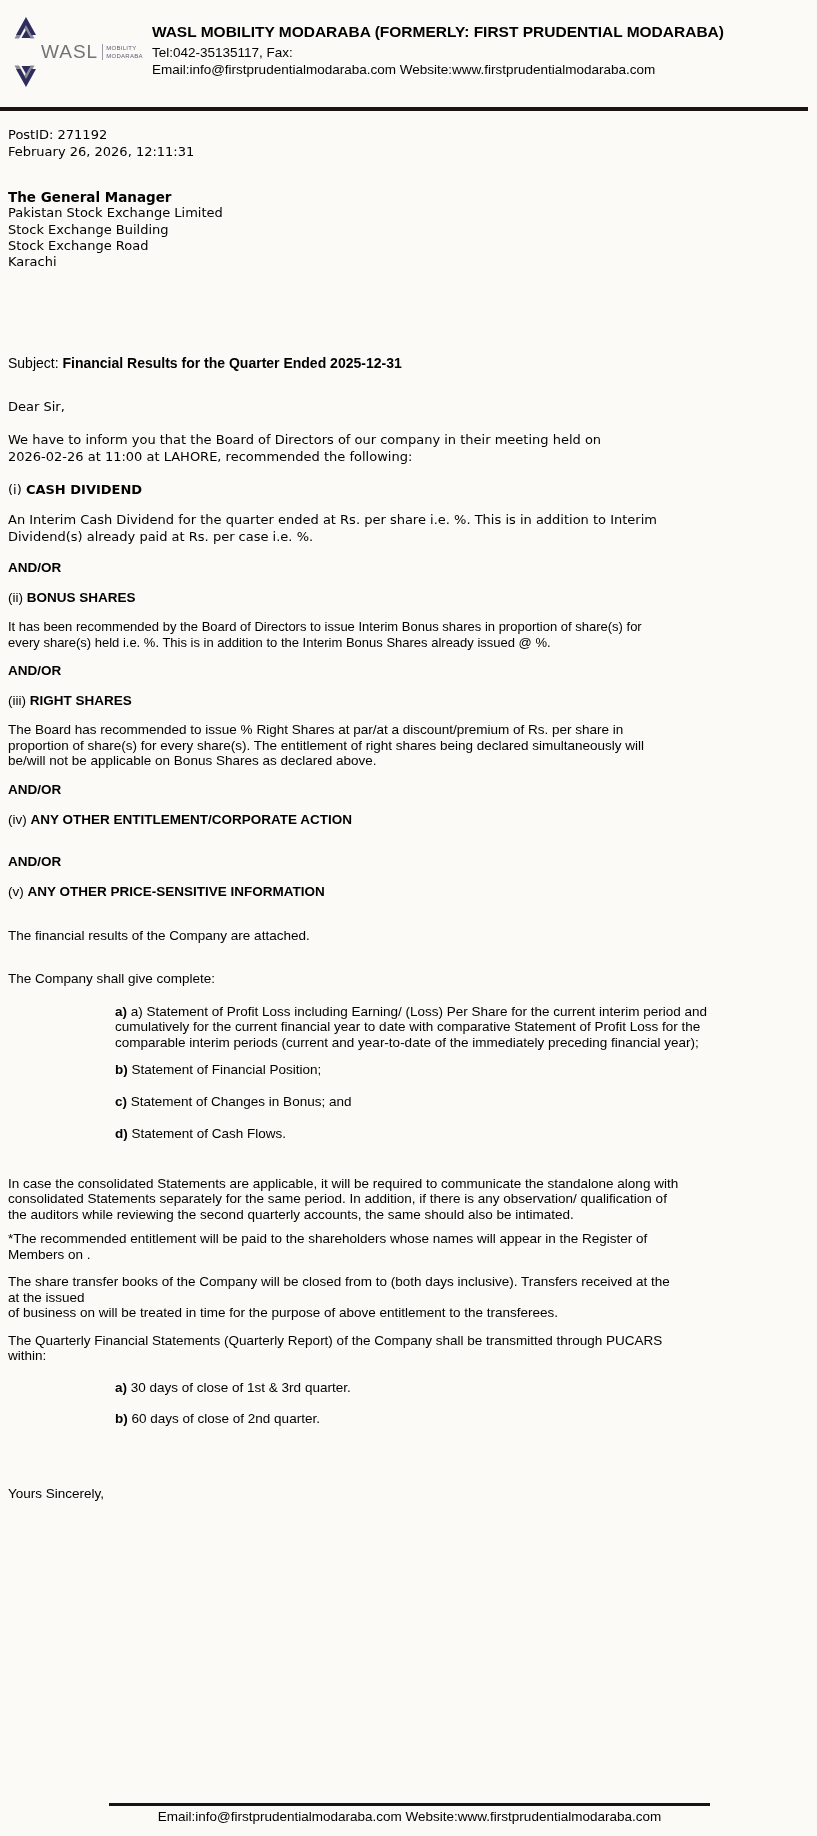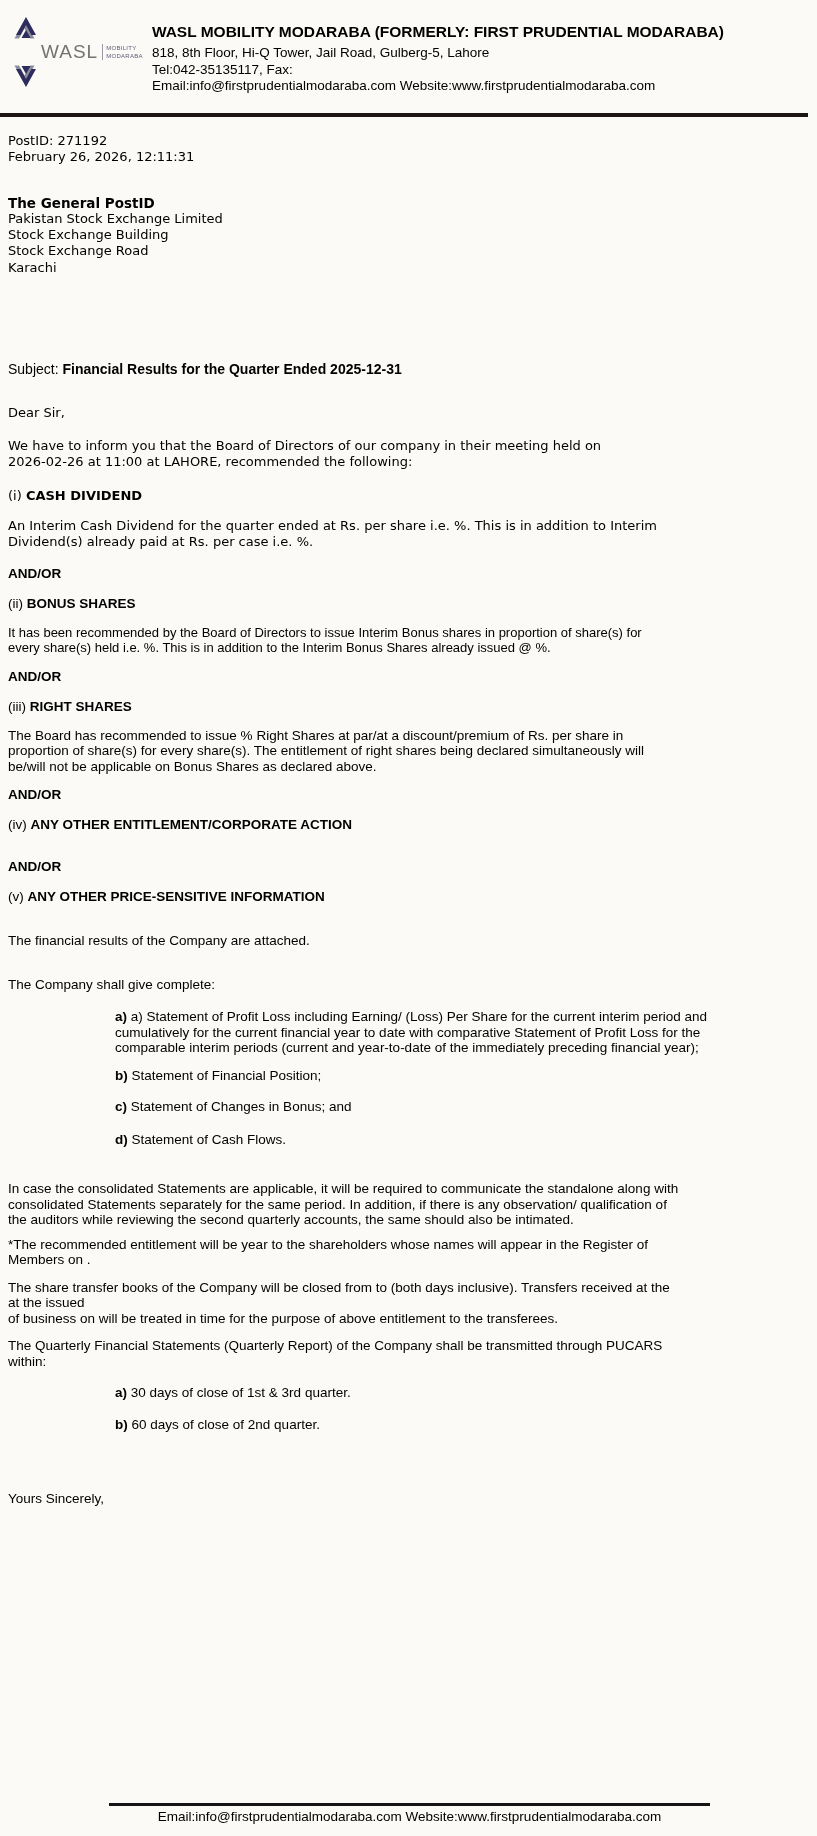--- a/index.html
+++ b/index.html
@@ -80,37 +80,36 @@
           <path d="M28 118 L37 102 L19 102 Z" fill="#2d2c5e"></path>
         </svg>
         <span class="logo-wasl">WASL</span>
         <span class="logo-sub">
           <span>MOBILITY</span><br>
           <span>MODARABA</span>
         </span>
       </div>
       <div class="header-text">
         <div class="header-title">WASL MOBILITY MODARABA (FORMERLY: FIRST PRUDENTIAL MODARABA)</div>
-        <div class="header-line">818, 8th Floor, Hi-Q Tower, Jail Road, Gulberg-5, Lahore</div>
         <div class="header-line">Tel:042-35135117,  Fax:</div>
         <div class="header-line">Email:info@firstprudentialmodaraba.com Website:www.firstprudentialmodaraba.com</div>
       </div>
     </div>
   </div>
   <div class="top-rule"></div>
 
   <div class="letter">
 
     <div class="postid-block w">
       <div class="line">PostID: 271192</div>
       <div class="line">February 26, 2026, 12:11:31</div>
     </div>
 
     <div class="recipient w">
-      <div class="line r0">The General PostID</div>
+      <div class="line r0">The General Manager</div>
       <div class="line">Pakistan Stock Exchange Limited</div>
       <div class="line">Stock Exchange Building</div>
       <div class="line">Stock Exchange Road</div>
       <div class="line">Karachi</div>
     </div>
 
     <div class="subject n line">
       <span>Subject: </span><span class="b">Financial Results for the Quarter Ended 2025-12-31</span>
     </div>
 
@@ -184,21 +183,21 @@
       <span class="b">d)</span> <span>Statement of Cash Flows.</span>
     </div>
 
     <div class="consolidated n">
       <div class="line">In case the consolidated Statements are applicable, it will be required to communicate the standalone along with</div>
       <div class="line">consolidated Statements separately for the same period. In addition, if there is any observation/ qualification of</div>
       <div class="line">the auditors while reviewing the second quarterly accounts, the same should also be intimated.</div>
     </div>
 
     <div class="register n">
-      <div class="line">*The recommended entitlement will be year to the shareholders whose names will appear in the Register of</div>
+      <div class="line">*The recommended entitlement will be paid to the shareholders whose names will appear in the Register of</div>
       <div class="line">Members on .</div>
     </div>
 
     <div class="books n">
       <div class="line">The share transfer books of the Company will be closed from to (both days inclusive). Transfers received at the</div>
       <div class="line">at the issued</div>
       <div class="line">of business on will be treated in time for the purpose of above entitlement to the transferees.</div>
     </div>
 
     <div class="pucars n">

